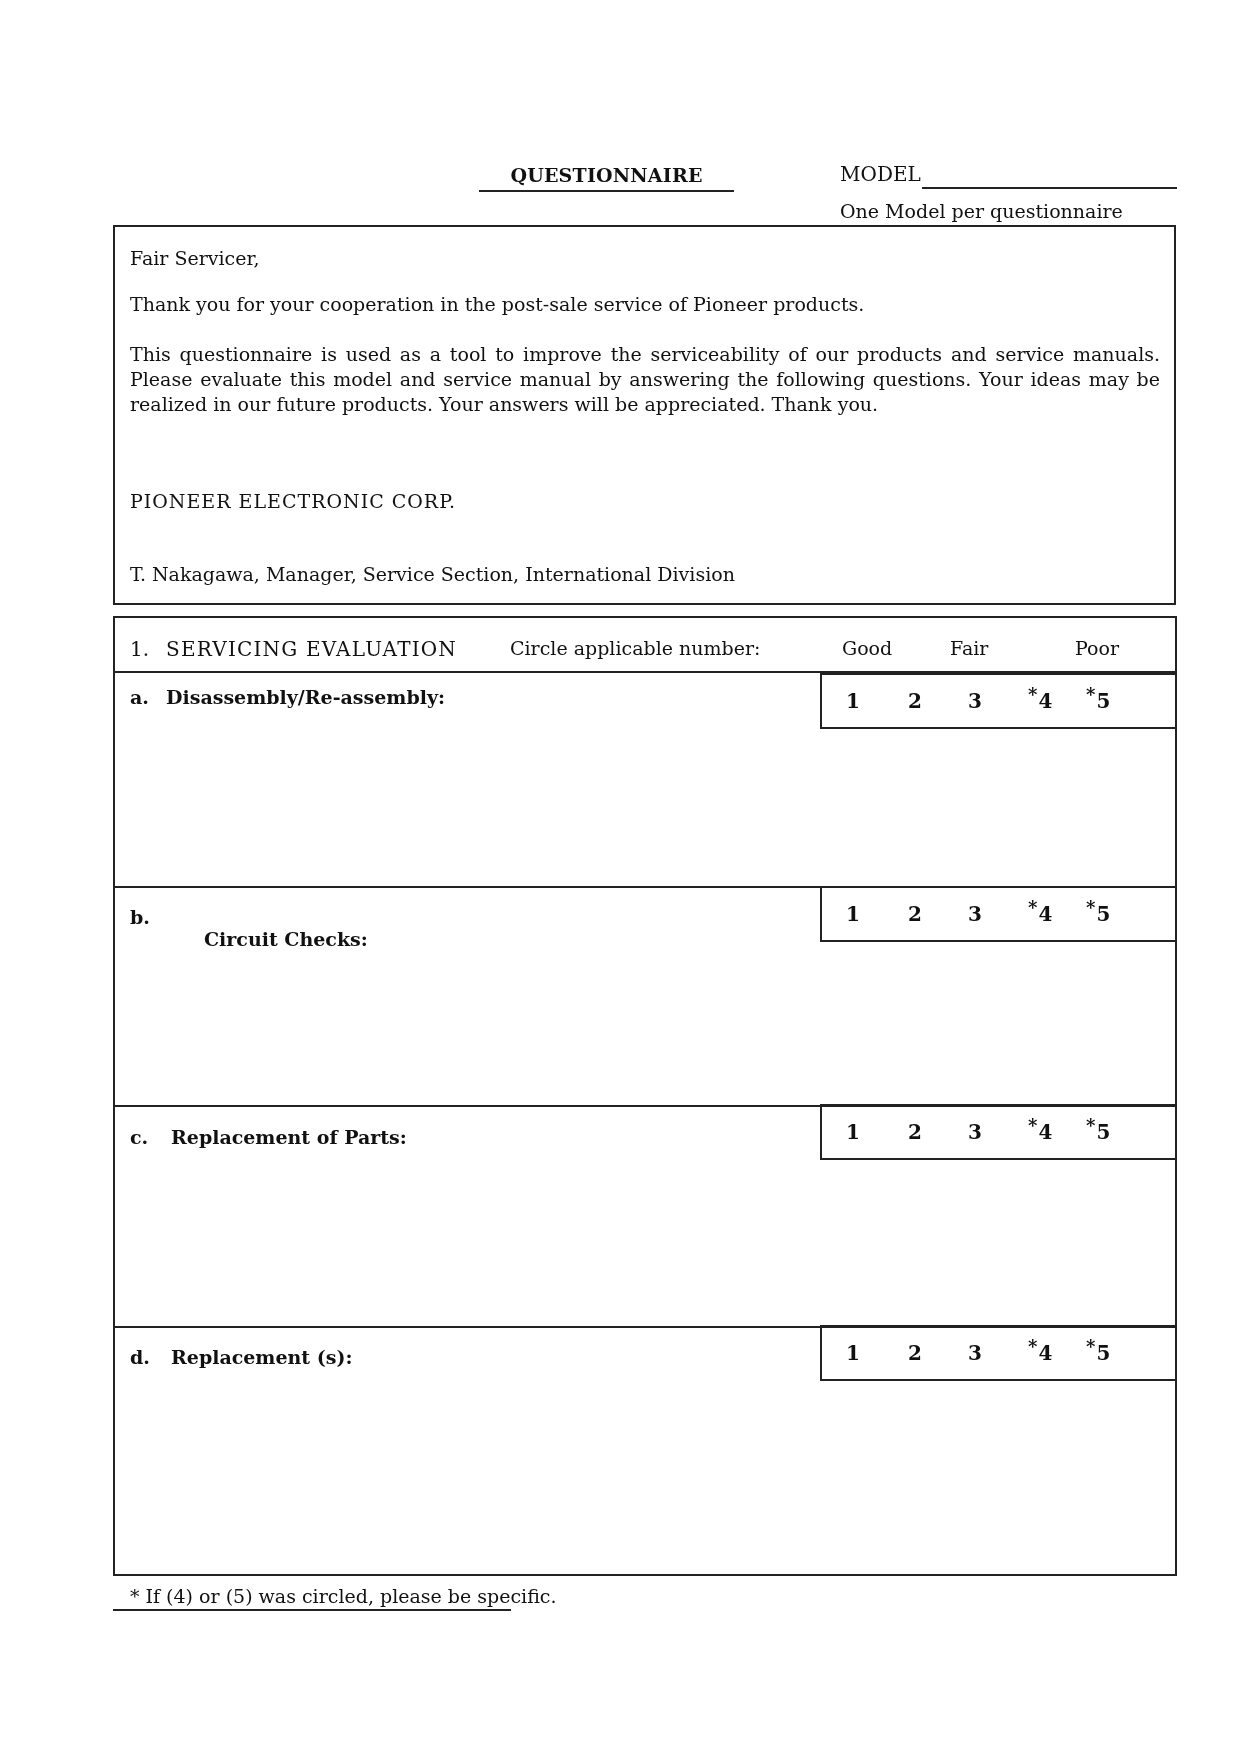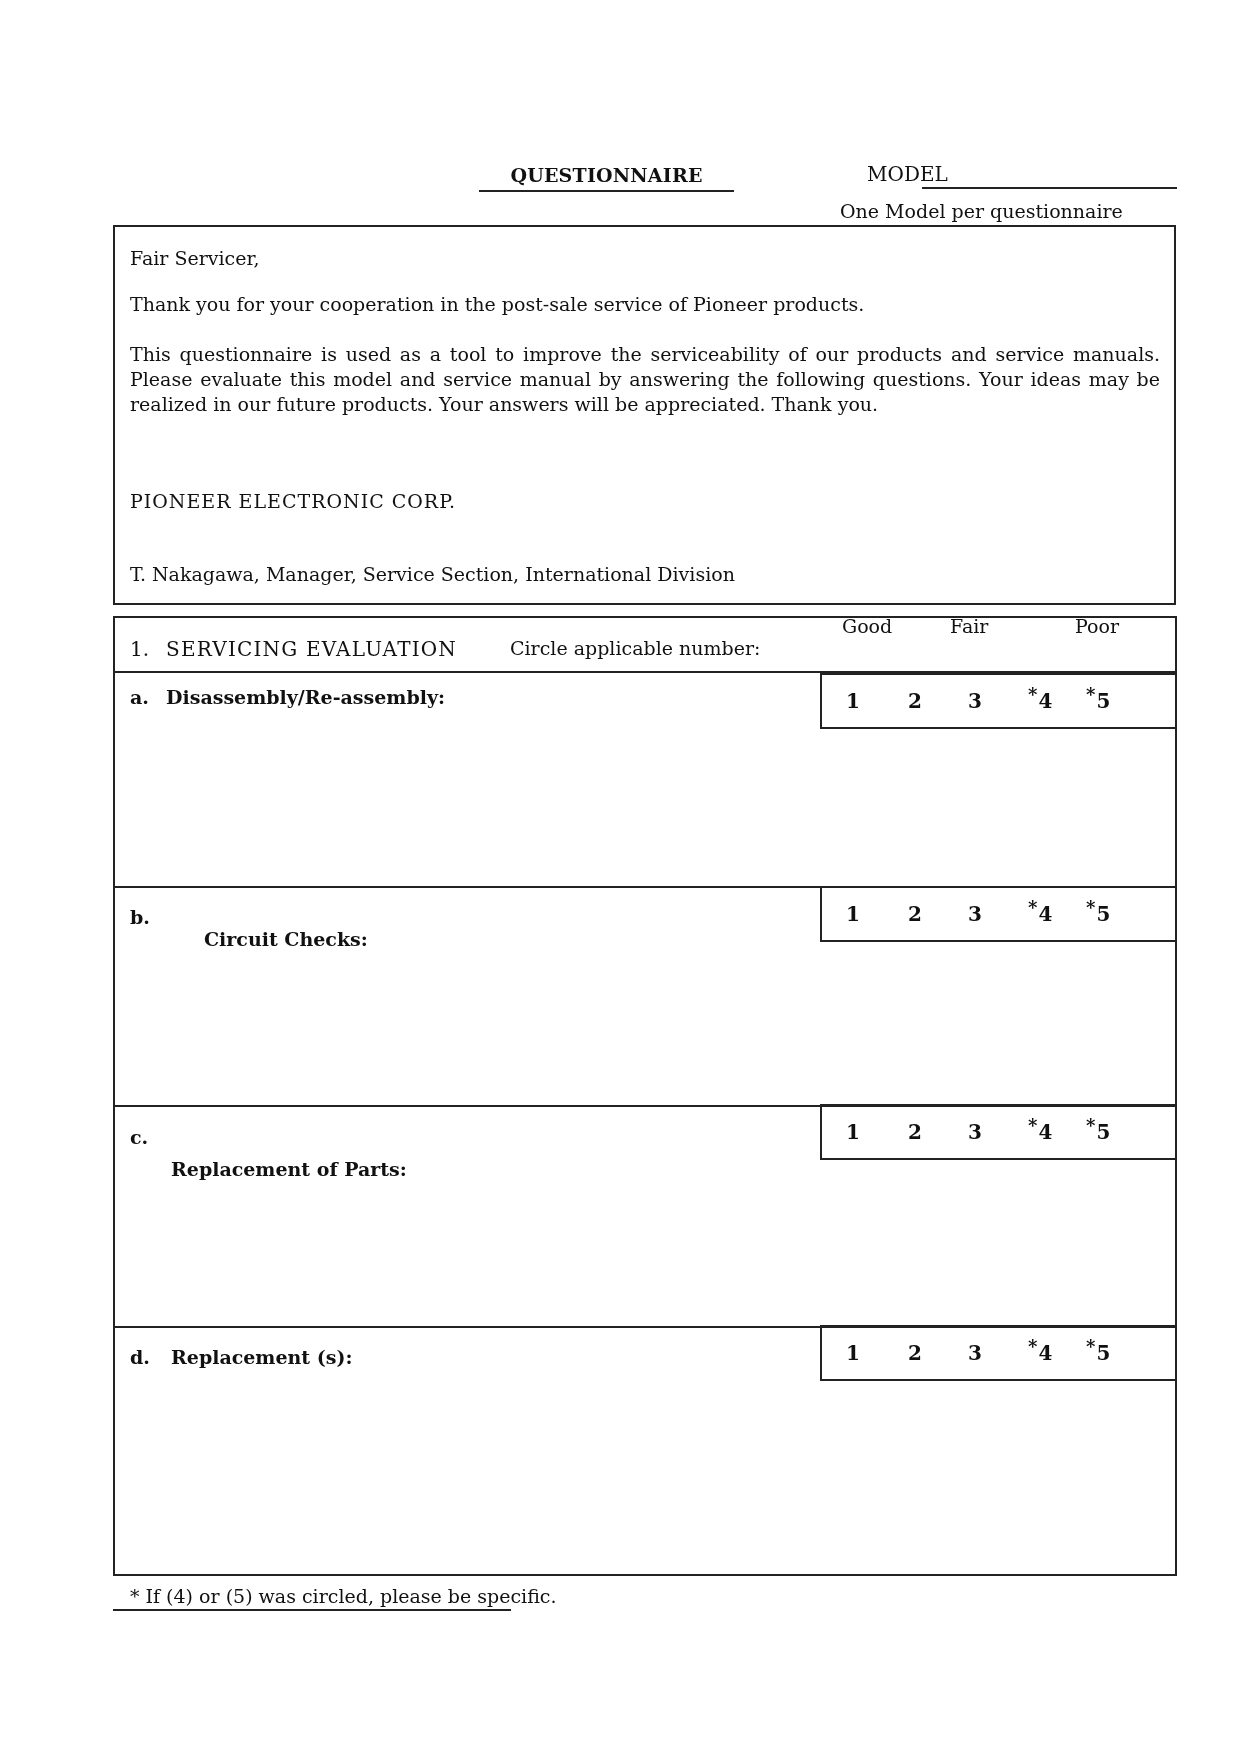--- a/index.html
+++ b/index.html
@@ -7,40 +7,40 @@
       width: 1240px; height: 1753px; position: relative; overflow: hidden;
       font-family: "DejaVu Serif", "Liberation Serif", serif;
       color: #111111;
     }
     .abs { position: absolute; white-space: nowrap; }
     .txt { font-size: 19px; line-height: 24px; }
 
     
     #title { left: 479px; top: 164px; width: 255px; text-align: center; font-size: 19px; font-weight: bold; letter-spacing: 0.2px; }
     #title-rule { left: 479px; top: 190px; width: 255px; height: 0; border-top: 2px solid #222; }
-    #model-label { left: 840px; top: 162px; font-size: 20px; margin-left: 27px; }
+    #model-label { left: 840px; top: 162px; font-size: 20px; }
     #model-field { left: 922px; top: 187px; width: 255px; height: 0; border: none; border-top: 2px solid #222; background: transparent; outline: none; padding: 0; }
     #model-note { left: 840px; top: 200px; font-size: 19px; }
 
     
     #letter-box { left: 113px; top: 225px; width: 1063px; height: 380px; border: 2px solid #222; box-sizing: border-box; }
     #greeting { left: 130px; top: 246px; }
     #thanks { left: 130px; top: 292px; }
     #purpose { left: 130px; top: 342px; width: 1030px; white-space: normal; line-height: 25px; font-size: 19px; text-align: justify; }
     #company { left: 130px; top: 490px; font-size: 19px; letter-spacing: 1px; }
     #signatory { left: 130px; top: 562px; }
 
     
     #eval-box { left: 113px; top: 616px; width: 1064px; height: 960px; border: 2px solid #222; box-sizing: border-box; }
     .hline { position: absolute; height: 0; border-top: 2px solid #222; }
     #header-div { left: 113px; top: 671px; width: 1064px; }
     #sec-num { left: 130px; top: 637px; font-size: 20px; }
     #sec-title { left: 166px; top: 637px; font-size: 20px; letter-spacing: 1.2px; text-align: right; }
     #circle-instr { left: 510px; top: 637px; font-size: 19px; }
-    .scale-lbl { top: 615px; font-size: 19px; }
+    .scale-lbl { top: 637px; font-size: 19px; }
     #lbl-good { left: 842px; }
     #lbl-fair { left: 950px; }
     #lbl-poor { left: 1075px; }
 
     .rbox { position: absolute; left: 820px; width: 357px; height: 56px; border: 2px solid #222; border-right: none; box-sizing: border-box; }
     .rnum { position: absolute; font-size: 20px; font-weight: bold; top: 14px; }
     .rnum.n1 { left: 24px; } .rnum.n2 { left: 86px; } .rnum.n3 { left: 146px; }
     .rnum.n4 { left: 206px; } .rnum.n5 { left: 264px; }
     .star { font-size: 18px; position: relative; top: -7px; margin-right: 1px; }
 
@@ -99,21 +99,21 @@
     <span class="rnum n3">3</span>
     <span class="rnum n4"><span class="star">*</span><span>4</span></span>
     <span class="rnum n5"><span class="star">*</span><span>5</span></span>
   </div>
   <div class="abs" style="left:115px; top:944px; width:1060px; height:160px;"></div>
 </div>
 
 <div class="hline" style="left:113px; top:1105px; width:1064px;"></div>
 <div>
   <div class="abs item-letter" style="left:130px; top:1126px;">c.</div>
-  <div class="abs item-label" style="left:171px; top:1126px;margin-top:32px;">Replacement of Parts:</div>
+  <div class="abs item-label" style="left:171px; top:1126px;">Replacement of Parts:</div>
   <div class="rbox" style="top:1104px;">
     <span class="rnum n1">1</span>
     <span class="rnum n2">2</span>
     <span class="rnum n3">3</span>
     <span class="rnum n4"><span class="star">*</span><span>4</span></span>
     <span class="rnum n5"><span class="star">*</span><span>5</span></span>
   </div>
   <div class="abs" style="left:115px; top:1162px; width:1060px; height:162px;"></div>
 </div>
 

